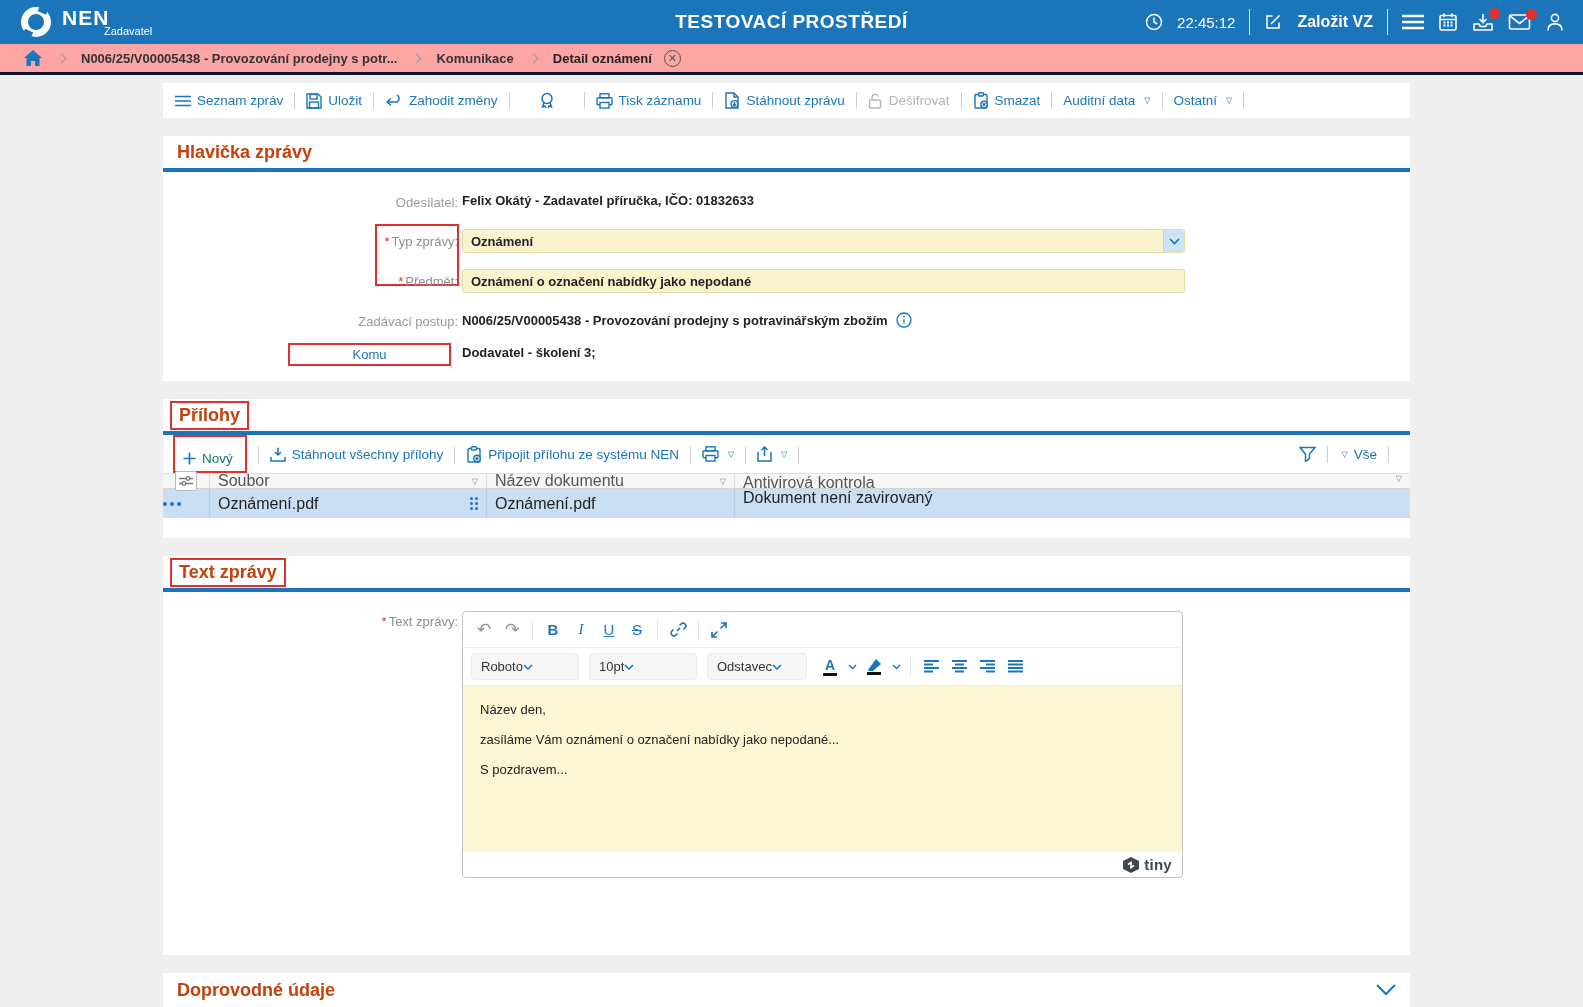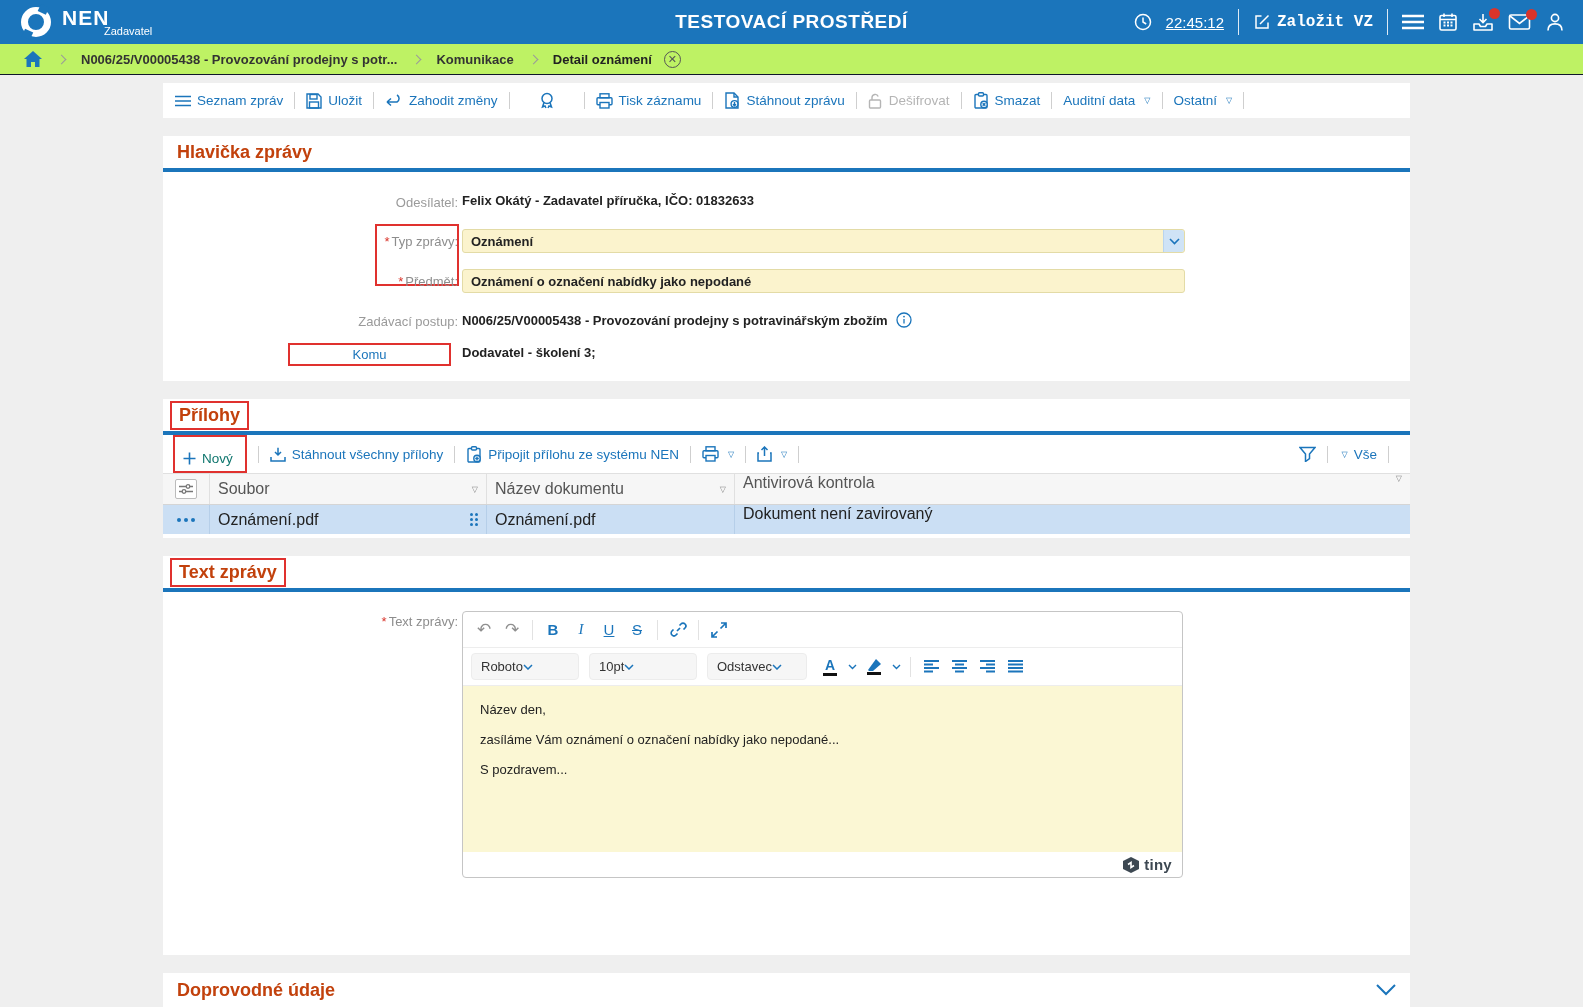--- a/index.html
+++ b/index.html
@@ -12,27 +12,27 @@
     overflow:hidden;
   }
   
   .topbar{height:44px;background:#1b75bb;display:flex;align-items:center;color:#fff;position:relative;padding:0 18px;}
   .brand{display:flex;align-items:center;gap:8px;cursor:pointer;}
   .brand-text{display:flex;flex-direction:column;line-height:1;}
   .brand-name{font-size:21px;font-weight:bold;letter-spacing:1px;}
   .brand-sub{font-size:11px;margin-left:42px;margin-top:-2px;}
   .env-title{position:absolute;left:0;right:0;text-align:center;font-size:19px;font-weight:bold;letter-spacing:.5px;pointer-events:none;}
   .top-right{margin-left:auto;display:flex;align-items:center;gap:14px;z-index:2;}
-  .top-right .time{font-size:15px;text-decoration:underline;}
-  .tb-btn{background:none;border:none;color:#fff;display:flex;align-items:center;gap:6px;cursor:pointer;position:relative;font-family:Liberation Mono, monospace;}
+  .top-right .time{font-size:15px;}
+  .tb-btn{background:none;border:none;color:#fff;display:flex;align-items:center;gap:15px;cursor:pointer;position:relative;font-family:Liberation Sans, sans-serif;}
   .new-vz{font-size:16px;font-weight:bold;color:#fff;}
   .vdiv{width:1px;height:26px;background:rgba(255,255,255,.85);}
   .badge{position:absolute;top:-4px;right:-6px;width:11px;height:11px;border-radius:50%;background:#d9342b;}
   
-  .breadcrumb{height:31px;background:#bef264;display:flex;align-items:center;padding:0 24px;gap:12px;font-size:13px;border-bottom:1px solid #0f172a;}
+  .breadcrumb{height:31px;background:#fca5a5;display:flex;align-items:center;padding:0 24px;gap:12px;font-size:13px;border-bottom:3px solid #0f172a;}
   .bc-item{font-weight:bold;color:#333;cursor:pointer;}
   .bc-current{font-weight:bold;color:#222;}
   .bc-chev{width:7px;height:7px;border-top:1.5px solid #9a9a9a;border-right:1.5px solid #9a9a9a;transform:rotate(45deg);margin:0 4px;}
   .bc-close{width:17px;height:17px;border:1.5px solid #555;border-radius:50%;display:flex;align-items:center;justify-content:center;font-size:11px;color:#555;cursor:pointer;line-height:1;}
   
   .container{width:1247px;margin-left:163px;}
   .card{background:#fff;}
   
   .main-toolbar{margin-top:8px;height:35px;display:flex;align-items:center;padding:0 12px;font-size:13.5px;color:#1b75bb;}
   .t-item{display:flex;align-items:center;gap:6px;cursor:pointer;white-space:nowrap;background:none;border:none;color:#1b75bb;font-family:inherit;font-size:13.5px;}
@@ -53,27 +53,27 @@
   .yfield{position:absolute;left:299px;width:723px;height:24px;background:#fbf3cd;border:1px solid #e3dba6;border-radius:3px;font-size:13px;font-weight:bold;color:#222;display:flex;align-items:center;padding:0 8px;}
   .yfield .chevbox{position:absolute;right:0;top:0;bottom:0;width:21px;background:#cfe3f6;border-left:1px solid #b9d4ee;border-radius:0 3px 3px 0;display:flex;align-items:center;justify-content:center;}
   .label-annot{position:absolute;left:212px;top:88px;width:84px;height:62px;pointer-events:none;}
   .komu-box{position:absolute;left:125px;top:207px;width:163px;height:23px;display:flex;align-items:center;justify-content:center;font-size:13px;color:#1b75bb;cursor:pointer;background:#fff;}
   .info-ic{display:inline-flex;}
   
   .prilohy{height:139px;}
   .att-toolbar{height:38px;display:flex;align-items:center;padding:0 10px;font-size:13.5px;color:#1b75bb;}
   .att-new{display:flex;align-items:center;gap:6px;padding:14px 12px 5px 8px;cursor:pointer;color:#0f766e;background:#fff;font-size:13.5px;font-family:inherit;}
   .att-right{margin-left:auto;display:flex;align-items:center;}
-  .grid-head{height:32px;background:#f6f6f6;border-top:1px solid #e0e0e0;border-bottom:1px solid #d5d5d5;display:flex;align-items:center;color:#555;}
+  .grid-head{height:16px;background:#f6f6f6;border-top:1px solid #e0e0e0;border-bottom:1px solid #d5d5d5;display:flex;align-items:center;color:#555;}
   .grid-row{height:29px;background:#cbdff4;display:flex;align-items:center;color:#222;}
   .gc0{width:47px;display:flex;align-items:center;justify-content:center;flex:none;border-right:1px solid #e0e0e0;align-self:stretch;}
   .gc1{width:277px;flex:none;padding:0 8px;display:flex;align-items:center;border-right:1px solid #e0e0e0;align-self:stretch;}
   .gc2{width:248px;flex:none;padding:0 8px;display:flex;align-items:center;border-right:1px solid #e0e0e0;align-self:stretch;}
   .gc3{flex:1;padding:0 8px;display:flex;align-items:flex-start;align-self:stretch;}
-  .grid-row .gc0,.grid-row .gc1,.grid-row .gc2{border-right-color:#b6cfe9;}
+  .grid-row .gc0,.grid-row .gc1,.grid-row .gc2{border-right-color:#b6cfe9;justify-content:space-between;}
   .hfilter{margin-left:auto;color:#8a8a8a;font-size:8px;}
   .colset{width:22px;height:20px;border:1px solid #bbb;border-radius:2px;display:flex;align-items:center;justify-content:center;background:#fff;}
   .dots3{display:flex;gap:3px;cursor:pointer;}
   .dots3 i{width:4px;height:4px;border-radius:50%;background:#1b75bb;}
   .drag6{margin-left:auto;display:grid;grid-template-columns:3px 3px;grid-gap:2px;cursor:grab;}
   .drag6 i{width:3px;height:3px;border-radius:50%;background:#1b75bb;}
   
   .textcard{height:399px;}
   .editor{position:absolute;left:299px;top:55px;width:721px;height:267px;border:1px solid #c5c5c5;border-radius:4px;background:#fff;display:flex;flex-direction:column;overflow:hidden;}
   .etb{display:flex;align-items:center;padding:0 8px;gap:2px;}

